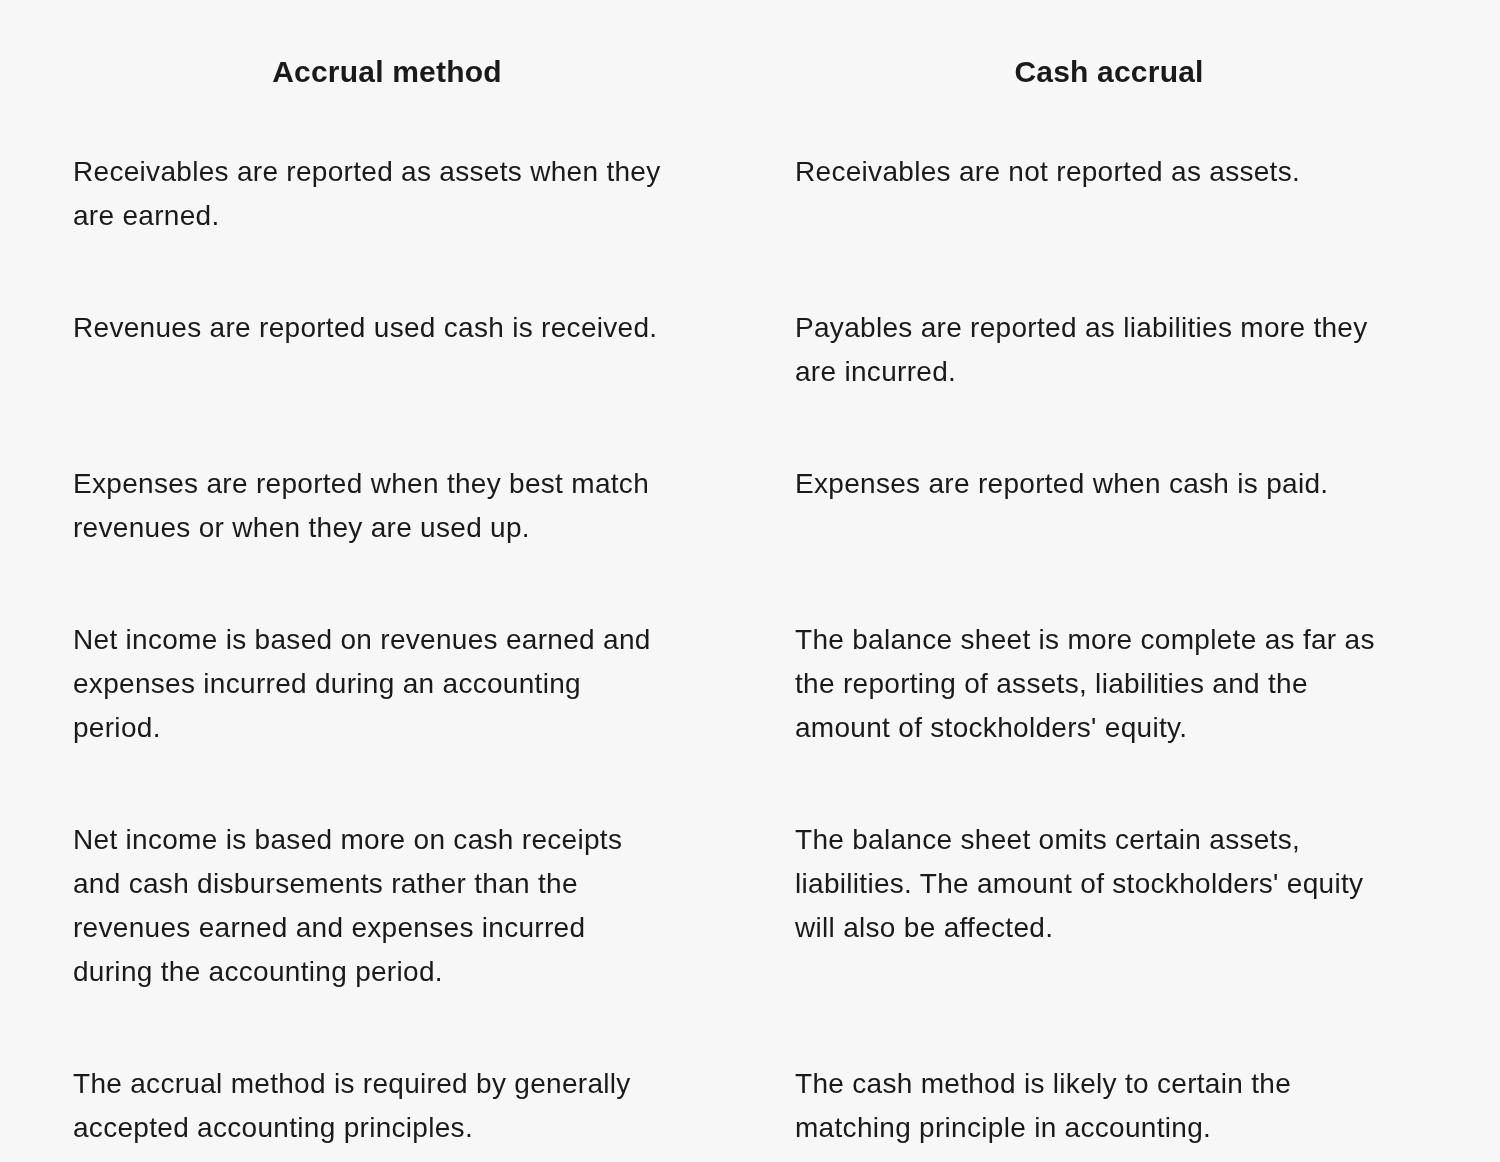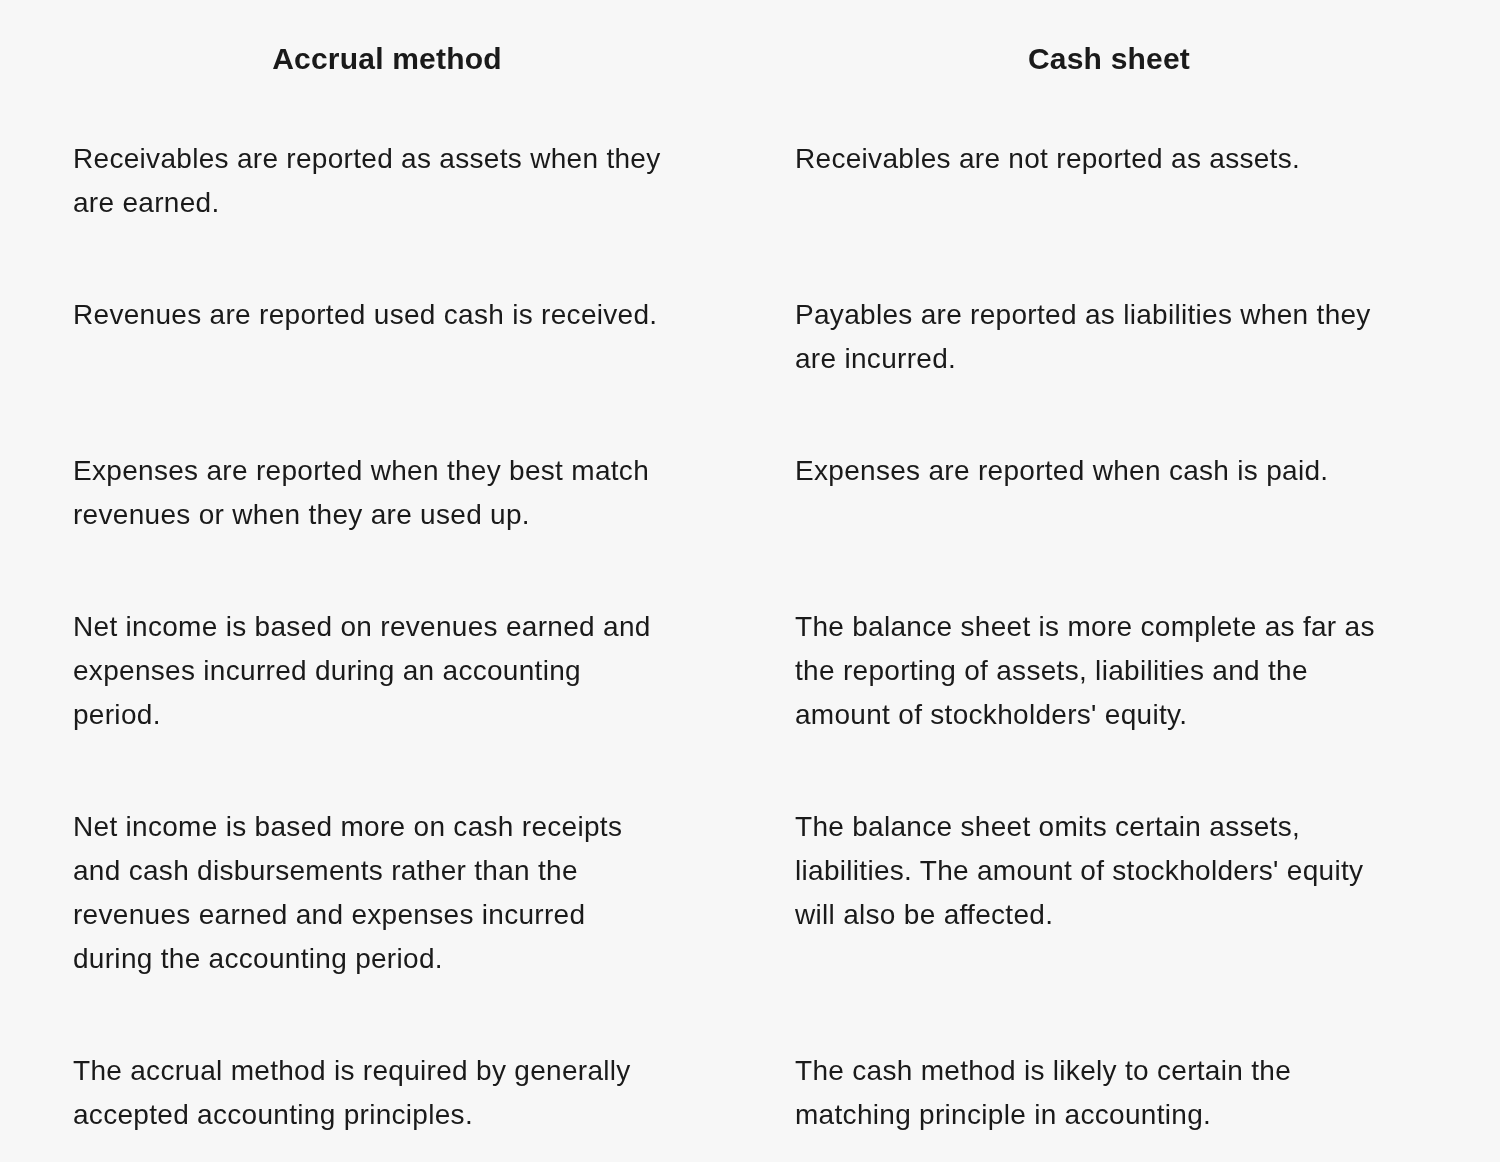--- a/index.html
+++ b/index.html
@@ -11,21 +11,21 @@
     height: 1162px;
     background: #f7f7f7;
     font-family: "Liberation Sans", "DejaVu Sans", sans-serif;
     color: #1a1a1a;
     overflow: hidden;
   }
   .page {
     box-sizing: border-box;
     width: 1500px;
     height: 906px;
-    padding: 37px 65px 0 61px;
+    padding: 50px 65px 0 61px;
   }
   .grid {
     display: grid;
     grid-template-columns: 1fr 1fr;
     column-gap: 70px;
     row-gap: 44px;
     align-items: start;
   }
   .hdr {
     margin: 0;
@@ -45,29 +45,29 @@
     text-align: left;
   }
 </style>
 </head>
 <body>
 
 <main class="page">
   <section class="grid">
 
     <h2 class="hdr">Accrual method</h2>
-    <h2 class="hdr">Cash sheet</h2>
+    <h2 class="hdr">Cash accrual</h2>
 
     <p class="cell">Receivables are reported as assets when they
 are earned.</p>
     <p class="cell">Receivables are not reported as assets.</p>
 
     <p class="cell">Revenues are reported used cash is received.</p>
 
-    <p class="cell">Payables are reported as liabilities when they
+    <p class="cell">Payables are reported as liabilities more they
 are incurred.</p>
 
     <p class="cell">Expenses are reported when they best match
 revenues or when they are used up.</p>
     <p class="cell">Expenses are reported when cash is paid.</p>
 
     <p class="cell">Net income is based on revenues earned and
 expenses incurred during an accounting
 period.</p>
     <p class="cell">The balance sheet is more complete as far as

